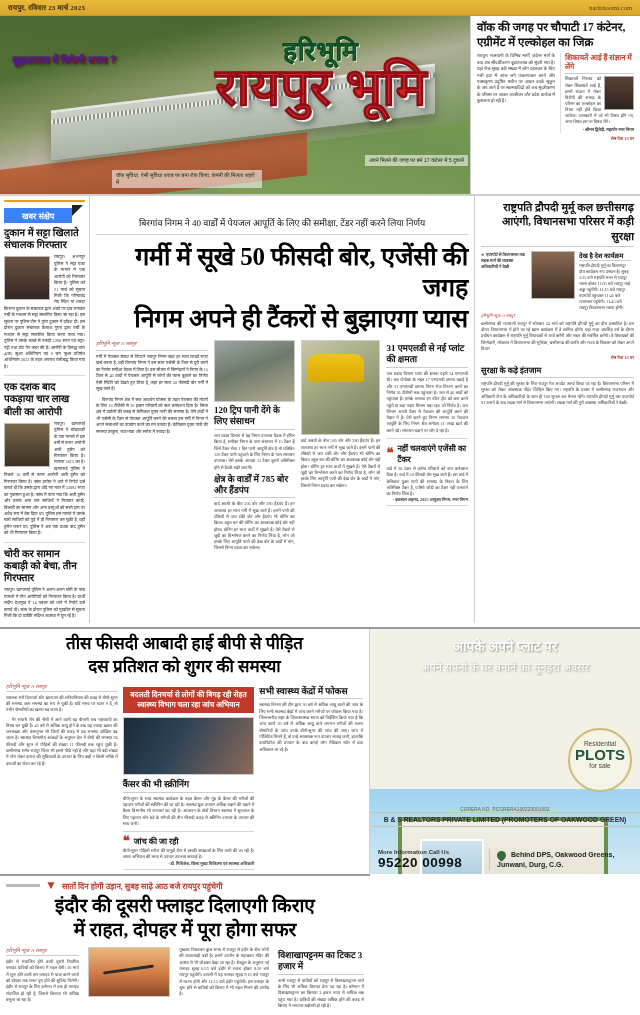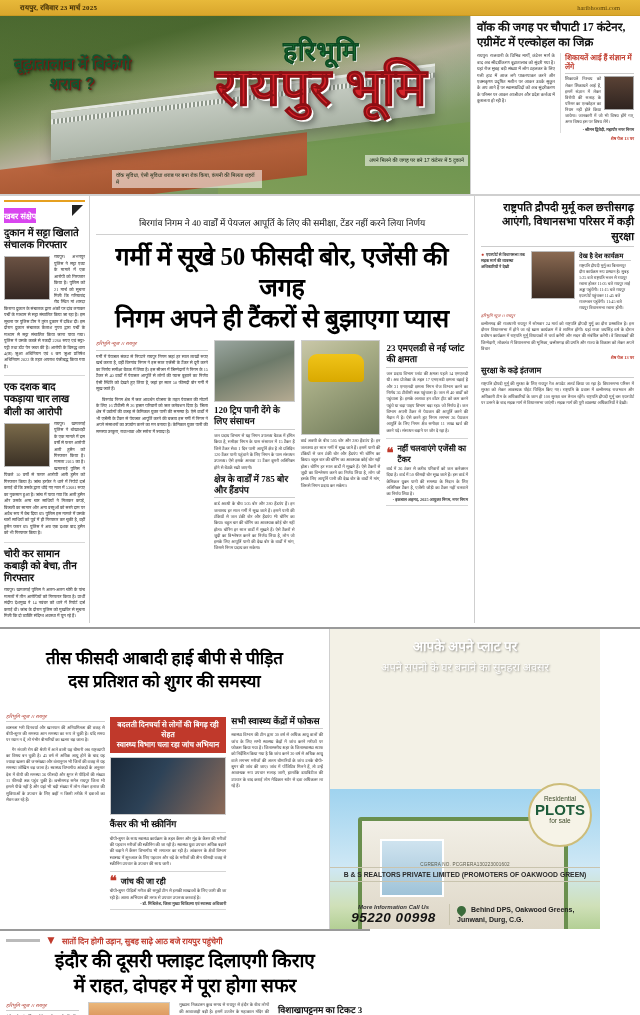--- a/index.html
+++ b/index.html
@@ -9,21 +9,21 @@
     background: #fff;
     font-family: "Liberation Serif", "DejaVu Serif", serif;
     overflow: hidden;
   }
   .page { position: relative; width: 640px; height: 1015px; background:#fff; }
 
   
   .datebar {
     height: 16px; background: linear-gradient(#e8b93a,#d9a62c);
     display:flex; align-items:center; justify-content:space-between;
-    padding: 0 20px; border-bottom:1px solid #c99a22;
+    padding: 0 8px; border-bottom:1px solid #c99a22;
   }
   .datebar .dt { font-size:7px; font-weight:bold; color:#3a2a05; letter-spacing:.2px; }
   .datebar .site { font-size:6.5px; color:#5a4208; }
 
   
   .masthead { position:relative; height:180px; overflow:hidden;
     background:#9fb27a; border-bottom:2px solid #cfcfcf; }
   .mh-photo { position:absolute; inset:0;
     background:
       linear-gradient(175deg, rgba(60,90,40,.55) 0%, rgba(120,150,80,.15) 30%, rgba(0,0,0,0) 55%),
@@ -36,24 +36,23 @@
   .mh-pool:after{ content:""; position:absolute; left:0; right:0; top:6px; height:5px;
     background:repeating-linear-gradient(90deg,#e9ece6 0 2px,#8d968a 2px 4px); }
   .mh-water { position:absolute; right:0; bottom:0; width:66%; height:52%;
     background:linear-gradient(200deg,#7f9e4f,#6f9550 40%,#8aa35d); transform:skewY(-7deg);
     transform-origin:right bottom; }
   .mh-deck { position:absolute; left:0; bottom:0; width:48%; height:24%;
     background:linear-gradient(#b9653f,#a3542f); transform:skewY(-7deg); }
 
   .mh-kicker {
     position:absolute; left:12px; top:38px; width:120px;
-    font-size:16px; font-weight:bold; line-height:1.25; color:#14532d;
+    font-size:10px; font-weight:bold; line-height:1.25; color:#4c1d95;
     text-shadow: 1px 1px 0 #7a1a12, 2px 2px 3px rgba(0,0,0,.7);
     font-family:"Liberation Sans", sans-serif;
-    text-align:center;
   }
   .mh-logo { position:absolute; left:196px; top:22px; width:250px; text-align:center; }
   .mh-logo .hb {
     font-size:26px; font-weight:bold; letter-spacing:1px; line-height:1;
     color:#1f7a3a; -webkit-text-stroke:.6px #0d4a22;
     text-shadow:1px 1px 0 #fff;
     font-family:"Liberation Sans", sans-serif;
   }
   .mh-logo .rb {
     font-size:52px; font-weight:bold; line-height:1.05; margin-top:-4px;
@@ -84,39 +83,39 @@
     background:linear-gradient(#5a4235,#2f2420); border:1px solid #aaa; }
   .jump { color:#c0392b; font-size:4.4px; font-weight:bold; display:block; text-align:right; margin-top:2px;}
 
   
   .cols { display:flex; }
   .col-left { width:90px; border-right:1px solid #cfcfcf; padding:4px; }
   .col-mid { width:385px; padding:22px 6px; border-right:1px solid #cfcfcf; }
   .col-right { width:165px; padding:4px 6px; }
 
   .khabar-tag {
-    background:#d946ef; color:#fff; font-size:8px; font-weight:bold;
-    padding:2px 0; display:inline-block; position:relative;
+    background:#3b82f6; color:#fff; font-size:8px; font-weight:bold;
+    padding:2px 18px; display:inline-block; position:relative;
     font-family:"Liberation Sans", sans-serif;
   }
   .khabar-wrap { border-top:2px solid #e6a020; padding-top:3px; margin-bottom:4px; position:relative;}
   .khabar-wrap:after{ content:""; position:absolute; right:2px; top:3px;
     border-left:11px solid #222; border-bottom:11px solid transparent; }
 
   .lead-h { font-size:10px; font-weight:bold; line-height:1.22; color:#111; margin:4px 0 3px;}
   .micro { font-size:4.3px; line-height:1.5; text-align:justify; color:#333; }
   .portrait { width:46px; height:44px; float:left; margin:2px 4px 2px 0;
     background:linear-gradient(#6b5243,#342722); border:1px solid #bbb; }
   .portrait.b { background:linear-gradient(#7a6a4a,#3a3025); }
   hr.sep { border:0; border-top:1px solid #d8d8d8; margin:5px 0; }
 
   
   .kicker-line { font-size:9px; color:#111; text-align:center; line-height:1.3;
     border-bottom:1px solid #d0d0d0; padding-bottom:4px; }
-  .mainhead { font-size:25px; font-weight:bold; line-height:1.25; text-align:center;
+  .mainhead { font-size:25px; font-weight:bold; line-height:1.25; text-align:right;
     color:#000; margin:6px 0 6px; letter-spacing:-.2px; }
   .byline { font-size:5px; font-style:italic; color:#b03a2e; border-bottom:1px solid #ccc;
     padding-bottom:2px; margin-bottom:3px; }
   .mid-grid { display:flex; gap:6px; }
   .mid-text { width:118px; font-size:4.3px; line-height:1.5; text-align:justify; color:#333;}
   .photo { background:#8b8f7a; border:1px solid #ccc; position:relative; overflow:hidden;}
   .photo.crowd { background:linear-gradient(160deg,#9aa6a0,#6d7a6a 45%,#b5ab92); }
   .photo.tanker { background:linear-gradient(150deg,#c9c7a8,#a8ad86 35%,#6f7a59); }
   .photo.tanker:after{ content:""; position:absolute; left:8%; top:14%; width:72%; height:30%;
     background:linear-gradient(#f0c419,#d9a900); border-radius:9px 9px 4px 4px; }
@@ -142,21 +141,21 @@
   .bullet-box { width:46px; font-size:4.1px; line-height:1.45; color:#333; }
   .bullet-box b:before{ content:"\25CF"; color:#c0392b; font-size:5px; margin-right:2px; }
   .face { width:44px; height:48px; background:linear-gradient(#8a6a52,#3b2b22);
     border:1px solid #bbb; }
   .r-caption { font-size:4.2px; color:#b03a2e; font-style:italic; margin-top:2px;}
   .r-sub { font-size:8px; font-weight:bold; color:#111; border-bottom:1px solid #ccc;
     padding-bottom:2px; margin:4px 0 3px; }
 
   
   .band2 { display:flex; border-top:2px solid #9a9a9a; margin-top:4px; }
-  .bp-left { width:330px; padding:19px 6px; border-right:1px solid #cfcfcf; }
+  .bp-left { width:370px; padding:4px 6px; border-right:1px solid #cfcfcf; }
   .bp-head { font-size:17px; font-weight:bold; line-height:1.3; text-align:center; color:#000; }
   .redstrip { background:#c0392b; color:#fff; text-align:center; font-size:7.5px;
     font-weight:bold; line-height:1.35; padding:3px 4px; margin:4px 0; }
   .bp-grid { display:flex; gap:5px; }
 
   
   .ad { width:270px; position:relative; background:#f3f1e6; overflow:hidden; }
   .ad-top { height:115px; background:radial-gradient(circle at 50% 0%, #2f7d4f 0%, #1d5b3a 55%, #12402a 100%);
     text-align:center; padding-top:10px; }
   .ad-logo { font-size:27px; font-weight:bold; color:#fff; letter-spacing:2px; line-height:1;
@@ -181,21 +180,21 @@
     padding-top:10px; font-family:"Liberation Sans", sans-serif; }
   .ad-badge .t { font-size:6.5px; color:#3e4a2a; }
   .ad-badge .m { font-size:15px; font-weight:bold; color:#1d5b3a; line-height:1; }
   .ad-badge .b { font-size:6.5px; color:#3e4a2a; }
   .ad-rera { position:absolute; left:0; right:0; bottom:62px; text-align:center;
     font-size:4.6px; color:#5a5a4a; font-family:"Liberation Sans", sans-serif; letter-spacing:.2px;}
   .ad-firm { position:absolute; left:0; right:0; bottom:47px; text-align:center;
     font-size:6.8px; font-weight:bold; color:#2a2a2a; border-top:1px solid #c9c4ae;
     border-bottom:1px solid #c9c4ae; padding:3px 0; font-family:"Liberation Sans", sans-serif; }
   .ad-contact { position:absolute; left:0; right:0; bottom:4px; display:flex; align-items:center; padding:0 8px; }
-  .ad-call { width:112px; text-align:center; border-right:1px solid #c9c4ae;font-style:italic; }
+  .ad-call { width:112px; border-right:1px solid #c9c4ae; }
   .ad-call .s { font-size:6px; font-weight:bold; color:#333; font-family:"Liberation Sans", sans-serif;}
   .ad-call .n { font-size:13.5px; font-weight:bold; color:#111; letter-spacing:.5px;
     font-family:"Liberation Sans", sans-serif; }
   .ad-addr { flex:1; padding-left:7px; font-size:7px; font-weight:bold; color:#222; line-height:1.3;
     font-family:"Liberation Sans", sans-serif; }
   .pin { display:inline-block; width:9px; height:9px; border-radius:50% 50% 50% 0;
     transform:rotate(-45deg); background:#3b6b3b; margin-right:3px; vertical-align:middle; }
 
   
   .band3 { width:370px; padding:4px 6px; border-top:2px solid #9a9a9a; }
@@ -296,21 +295,21 @@
           <div class="subhead">क्षेत्र के वार्डों में 785 बोर और हैंडपंप</div>
           <div class="tiny">वार्ड अवधी के बीच 505 बोर और 280 हैंडपंप हैं। इन जलाशय हर साल गर्मी में सूख जाते हैं। इसमें पानी की टंकियों से जल टंकी बोर और हैंडपंप भी बोरिंग का किया। बहुत बार की बोरिंग का आवश्यक कोई बोर नहीं होता। बोरिंग हर साल वार्डों में सूखते हैं। ऐसे टैंकरों से जुड़ी का विश्लेषण करने का निर्णय लिया है, लोग जो इसके लिए आपूर्ति पानी की देख बोर के वार्डों में मांग, जिससे निगम प्रदाय कर सकेगा।</div>
         </div>
 
         <div style="width:84px">
           <div class="photo tanker" style="height:95px"></div>
           <div class="tiny" style="margin-top:3px">वार्ड अवधी के बीच 505 बोर और 280 हैंडपंप हैं। इन जलाशय हर साल गर्मी में सूख जाते हैं। इसमें पानी की टंकियों से जल टंकी बोर और हैंडपंप भी बोरिंग का किया। बहुत बार की बोरिंग का आवश्यक कोई बोर नहीं होता। बोरिंग हर साल वार्डों में सूखते हैं। ऐसे टैंकरों से जुड़ी का विश्लेषण करने का निर्णय लिया है, लोग जो इसके लिए आपूर्ति पानी की देख बोर के वार्डों में मांग, जिससे निगम प्रदाय कर सकेगा।</div>
         </div>
 
         <div style="width:86px">
-          <div class="subhead">23 एमएलडी से नई प्लांट की क्षमता</div>
+          <div class="subhead">31 एमएलडी से नई प्लांट की क्षमता</div>
           <div class="tiny">जल प्रदाय विभाग प्लांट की क्षमता पहले 14 एमएलडी थी। अब प्रोजेक्ट के तहत 17 एमएलडी क्षमता बढ़ाई है और 31 एमएलडी क्षमता निगम रोज विभाग करने का निर्णय 36 टीवीसी तक पहुंचाता है। जल से 40 वार्डों को पहुंचाता है। इसके अलावा इन वॉटर ट्रीट को कम करने पहुंचे या बड़ा पाइप विभाग बढ़ा रहा। जो निर्णय है। जल विभाग अपनी टैंकर से पेयजल की आपूर्ति करने की मैदान में है। ऐसे करने हुए निगम लगभग 26 पेयजल आपूर्ति के लिए निगम क्षेत्र समीक्षा 11 लाख खर्च की करने पड़े। संसाधन बढ़ाने पर जोर दे रहा है।</div>
           <div class="quote-box">
             <div class="quote-head">
               <span class="qmark">❝</span>
               <span>नहीं चलवाएंगे एजेंसी का टैंकर</span>
             </div>
             <div class="tiny" style="margin-top:2px">वार्ड में 26 टंकर से करीब परिवारों को जल कनेक्शन दिया है। वार्ड में 50 फीसदी बोर सूख जाते हैं। इस वार्ड में केमिकल युक्त पानी की समस्या के निदान के लिए अतिरिक्त टैंकर है, एजेंसी जोड़ी का टैंकर नहीं चलवाने का निर्णय लिया है।</div>
             <div class="quote-attr">- इकबाल अहमद, 2025 आयुक्त निगम, नगर निगम</div>
           </div>
         </div>
@@ -337,21 +336,21 @@
     </div>
   </div>
 
   <div class="band2">
     <div class="bp-left">
       <div class="bp-head">
         <div>तीस फीसदी आबादी हाई बीपी से पीड़ित</div>
         <div>दस प्रतिशत को शुगर की समस्या</div>
       </div>
 
-      <div class="bp-grid" style="margin-top:20px">
+      <div class="bp-grid" style="margin-top:5px">
         <div style="width:112px">
           <div class="byline">हरिभूमि न्यूज ।। रायपुर</div>
           <div class="tiny">व्यस्तता भरी दिनचर्या और खानपान की अनियमितता की वजह से बीपी-शुगर की समस्या आम समस्या का रूप ले चुकी है। यदि समय पर ध्यान न दें, तो गंभीर बीमारियों का खतरा बढ़ जाता है।</div>
           <div class="tiny" style="margin-top:3px;text-indent:6px">गैर संचारी रोग की श्रेणी में आने वाली यह बीमारी अब राष्ट्रव्यापी का विषय बन चुकी है। 45 वर्ष से अधिक आयु होने के बाद यह ज्यादा खतरा की जनसंख्या और वंशानुगत भी जिलों की वजह से यह समस्या जोखिम बढ़ जाता है। स्वास्थ्य विभागीय आंकड़ों के अनुसार देश में बीपी की समस्या 36 फीसदी और शुगर से पीड़ितों की संख्या 11 फीसदी तक पहुंच चुकी है। छत्तीसगढ़ समेत रायपुर जिला भी इससे पीछे नहीं है और यहां भी बड़ी संख्या में लोग लेकर इलाज की सुविधाओं के उपचार के लिए कहीं न किसी तरीके में दवाओं का सेवन कर रहे हैं।</div>
         </div>
 
         <div style="width:132px">
           <div class="redstrip">
             <div>बदलती दिनचर्या से लोगों की बिगड़ रही सेहत</div>
             <div>स्वास्थ्य विभाग चला रहा जांच अभियान</div>

